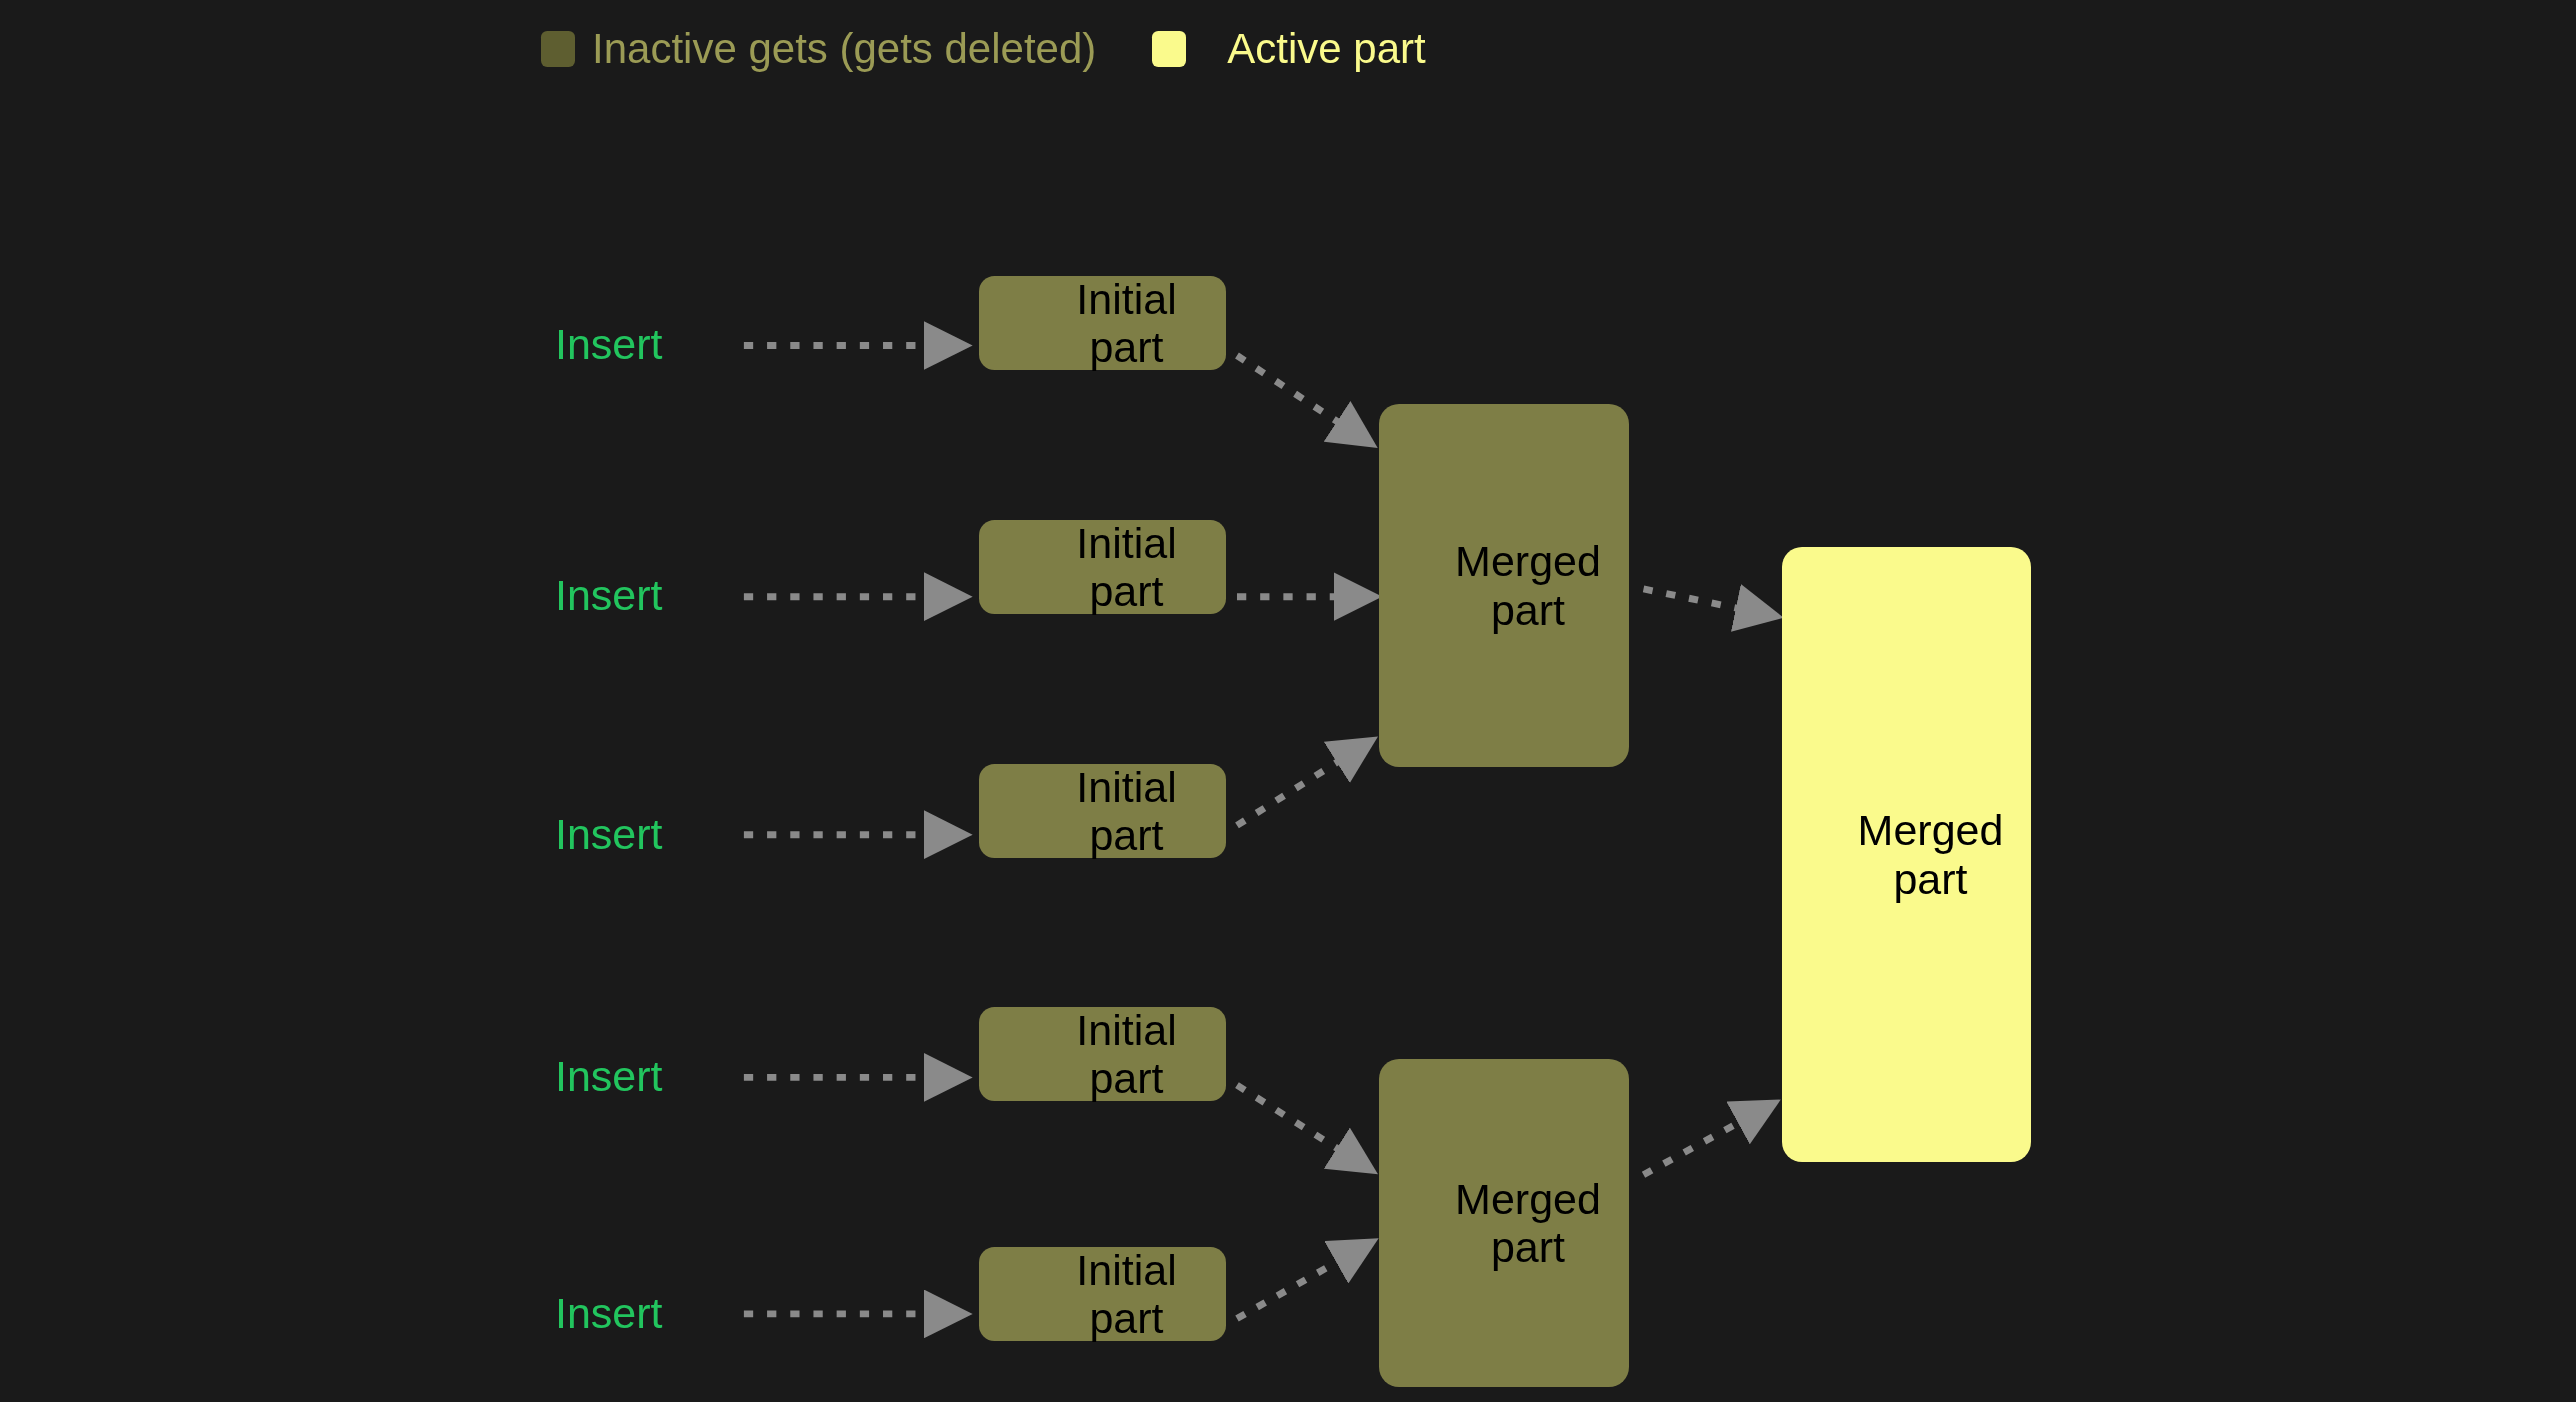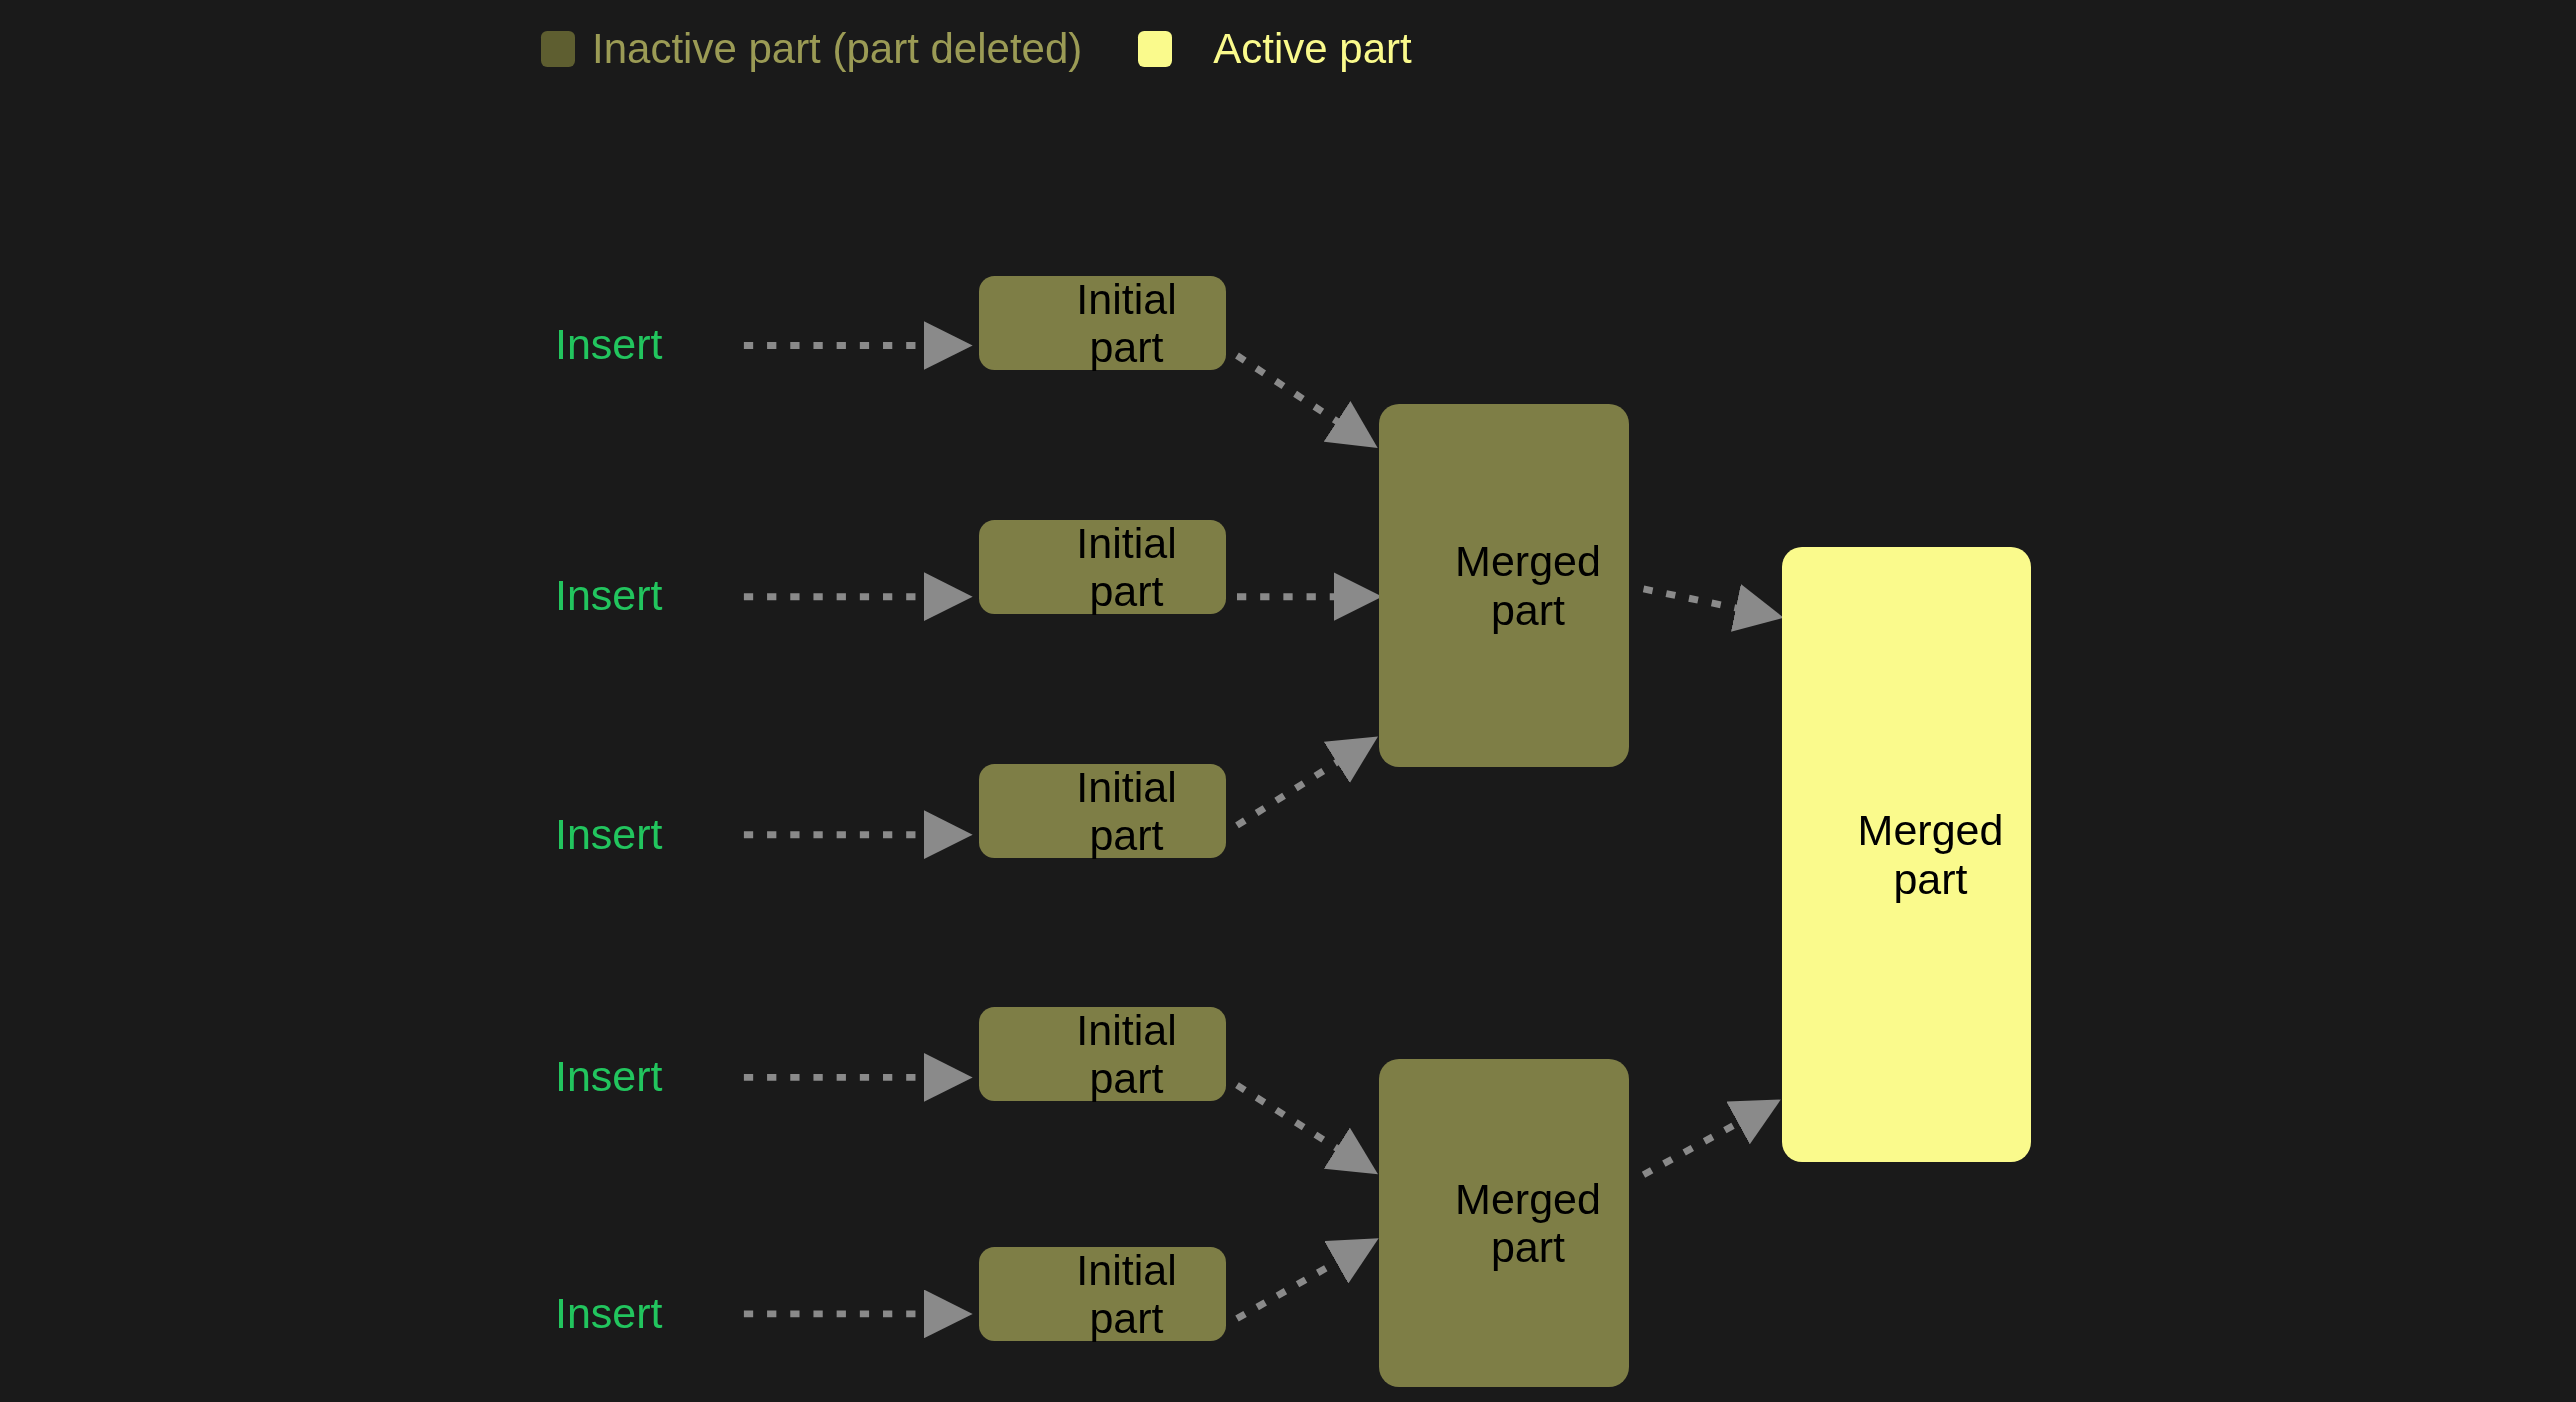--- a/index.html
+++ b/index.html
@@ -105,21 +105,21 @@
   }
 </style>
 </head>
 <body>
 
 <div id="canvas">
 
   <div id="legend">
     <div class="legend-item">
       <span class="legend-swatch" style="background:#5e5e30;"></span>
-      <span class="legend-label" style="color:#9b9b55;">Inactive part (part deleted)</span>
+      <span class="legend-label" style="color:#9b9b55;">Inactive gets (gets deleted)</span>
     </div>
     <div class="legend-item">
       <span class="legend-swatch" style="background:#fafa8c;"></span>
       <span class="legend-label" style="color:#fafa8c;margin-left:24px;">Active part</span>
     </div>
   </div>
 
   <svg id="arrows" viewBox="0 0 3332 1814" width="2576" height="1402">
     <defs>
       <marker id="ah" markerWidth="7" markerHeight="7" refX="3.0" refY="3.5" orient="auto" markerUnits="strokeWidth">

